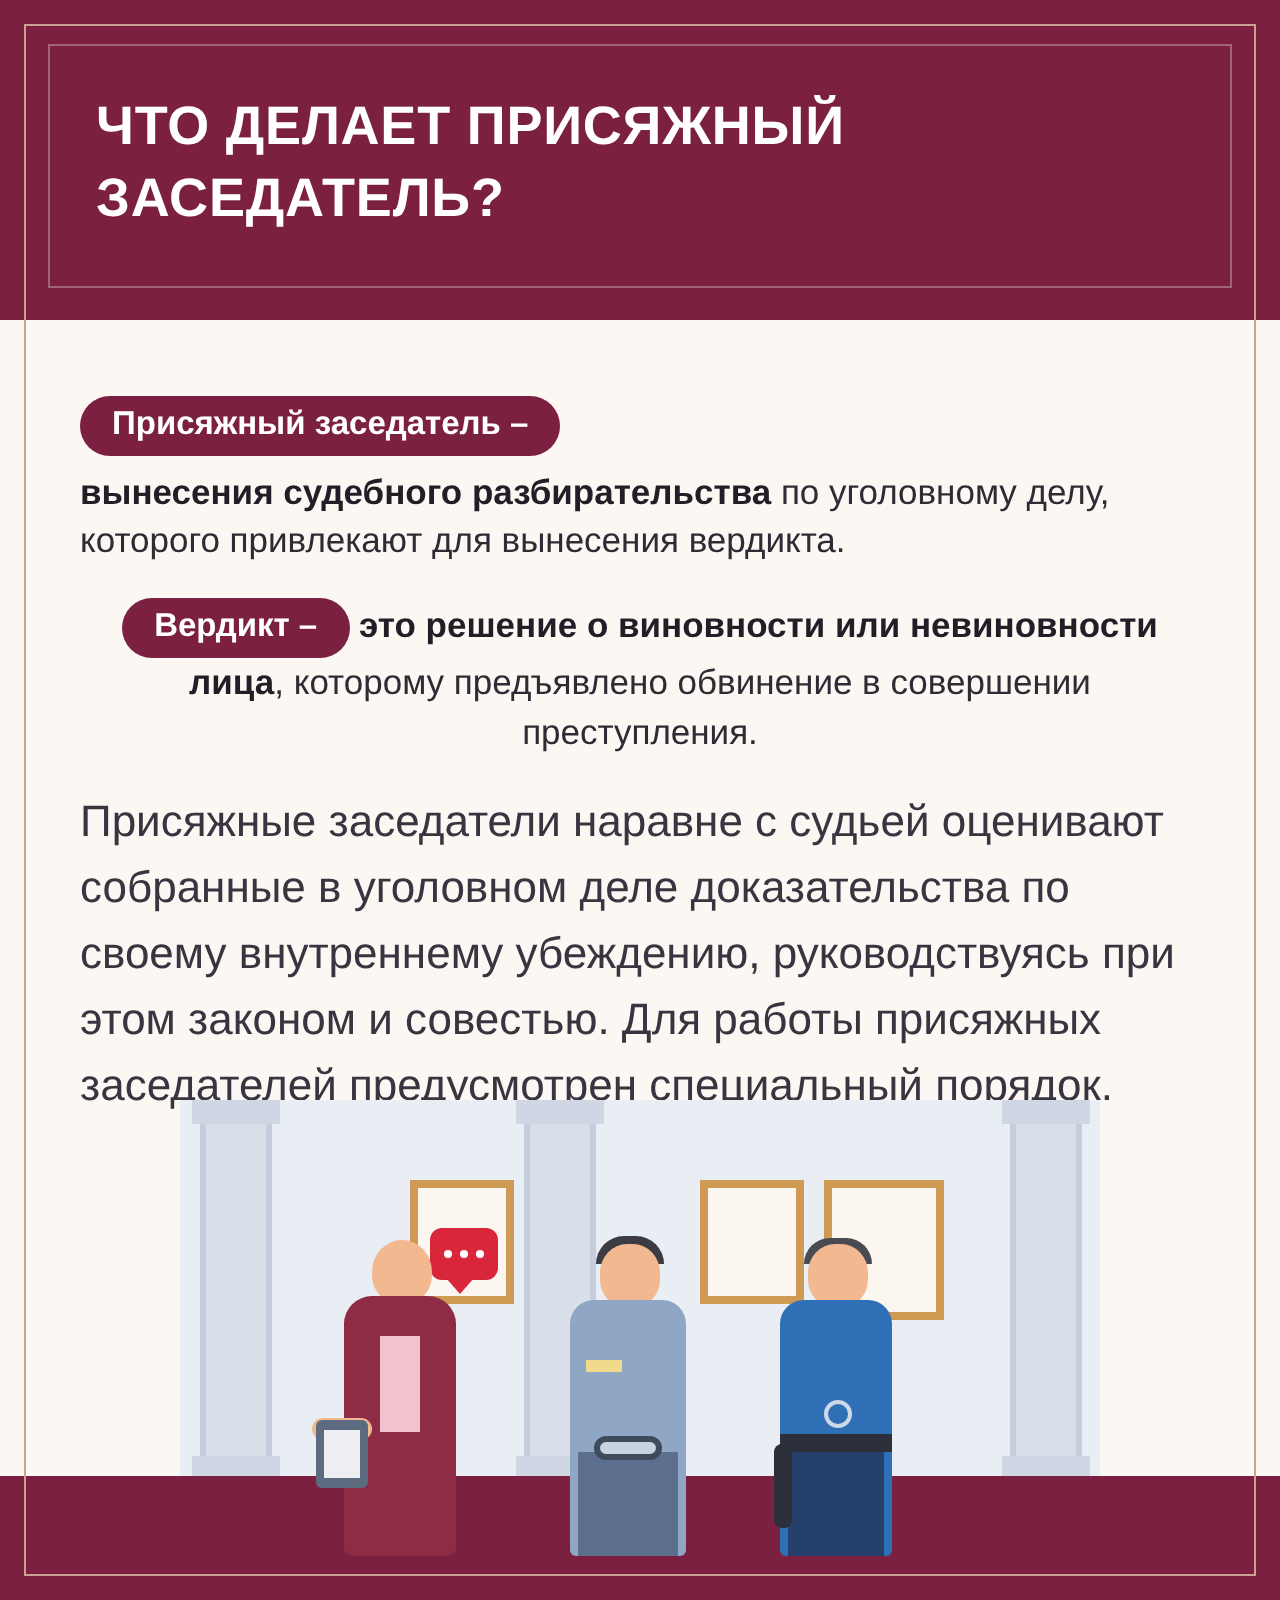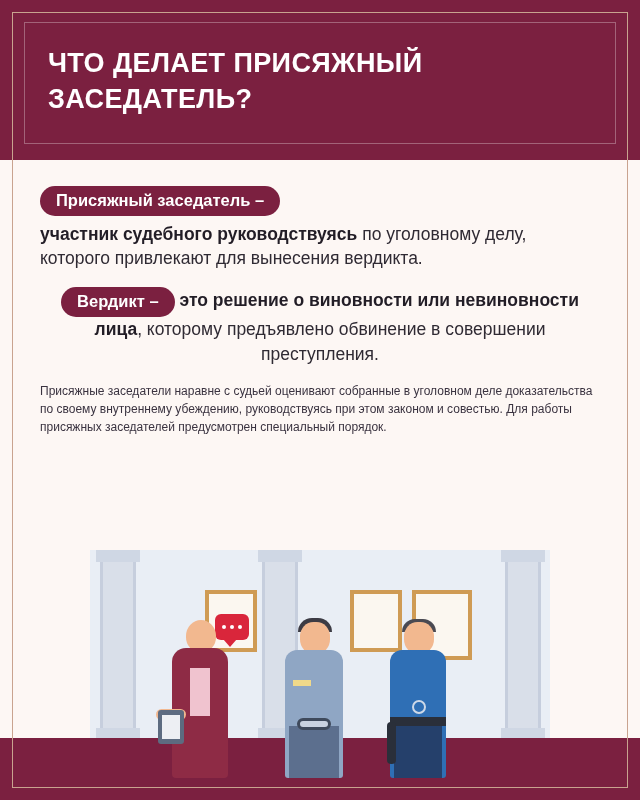--- a/index.html
+++ b/index.html
@@ -68,21 +68,21 @@
     position: absolute;
     left: 0;
     top: 160px;
     width: 640px;
     height: 640px;
     background: #fdf7f4;
   }
   .content {
     position: absolute;
     left: 40px;
-    top: 26px;
+    top: 38px;
     width: 560px;
   }
   .pill {
     display: inline-block;
     background: #7b2040;
     color: #ffffff;
     font-size: 16.5px;
     font-weight: bold;
     border-radius: 20px;
     padding: 6px 16px 7px 16px;
@@ -99,21 +99,21 @@
     margin: 0 0 16px 0;
   }
   .para .strong {
     font-weight: bold;
     color: #221d26;
   }
   .block-1 { margin-bottom: 16px; }
   .block-2 { margin-bottom: 16px; text-align: center; }
   .note {
     color: #3a3340;
-    font-size: 12px;
+    font-size: 22px;
     line-height: 1.5;
     margin: 0;
   }
   
   .illustration {
     position: absolute;
     left: 0;
     bottom: 0;
     width: 640px;
     height: 250px;
@@ -413,21 +413,21 @@
   </div>
 
   <div class="body-area">
 
     <div class="content">
 
       <div class="block-1">
         <div class="pill-row">
           <span class="pill">Присяжный заседатель –</span>
         </div>
-        <p class="para"><span class="strong">участник судебного руководствуясь</span><span> по уголовному делу, которого привлекают для вынесения вердикта.</span></p>
+        <p class="para"><span class="strong">вынесения судебного разбирательства</span><span> по уголовному делу, которого привлекают для вынесения вердикта.</span></p>
       </div>
 
       <div class="block-2">
         <p class="para"><span class="pill">Вердикт –</span> <span class="strong">это решение о виновности или невиновности лица</span><span>, которому предъявлено обвинение в совершении преступления.</span></p>
       </div>
 
       <p class="note">Присяжные заседатели наравне с судьей оценивают собранные в уголовном деле доказательства по своему внутреннему убеждению, руководствуясь при этом законом и совестью. Для работы присяжных заседателей предусмотрен специальный порядок.</p>
 
     </div>
 

